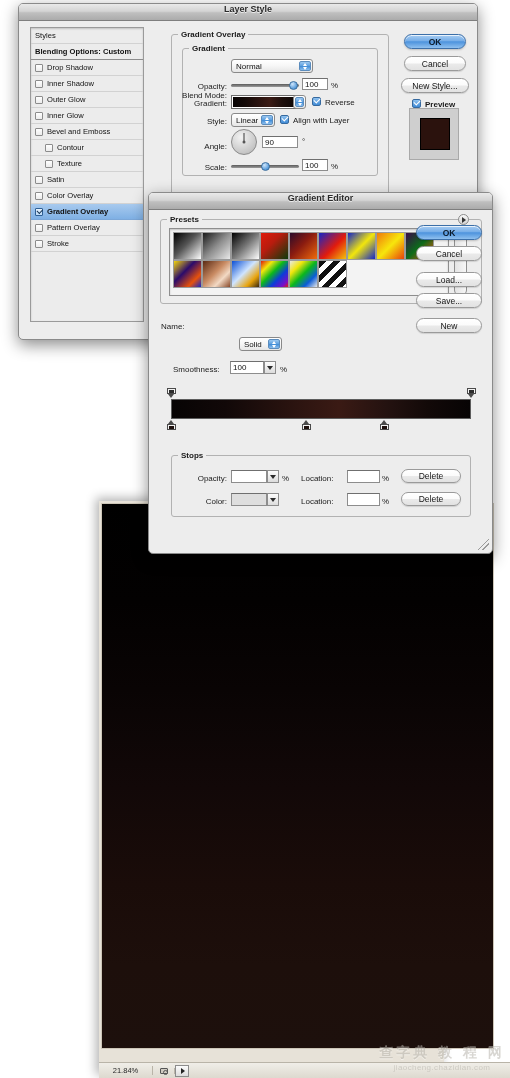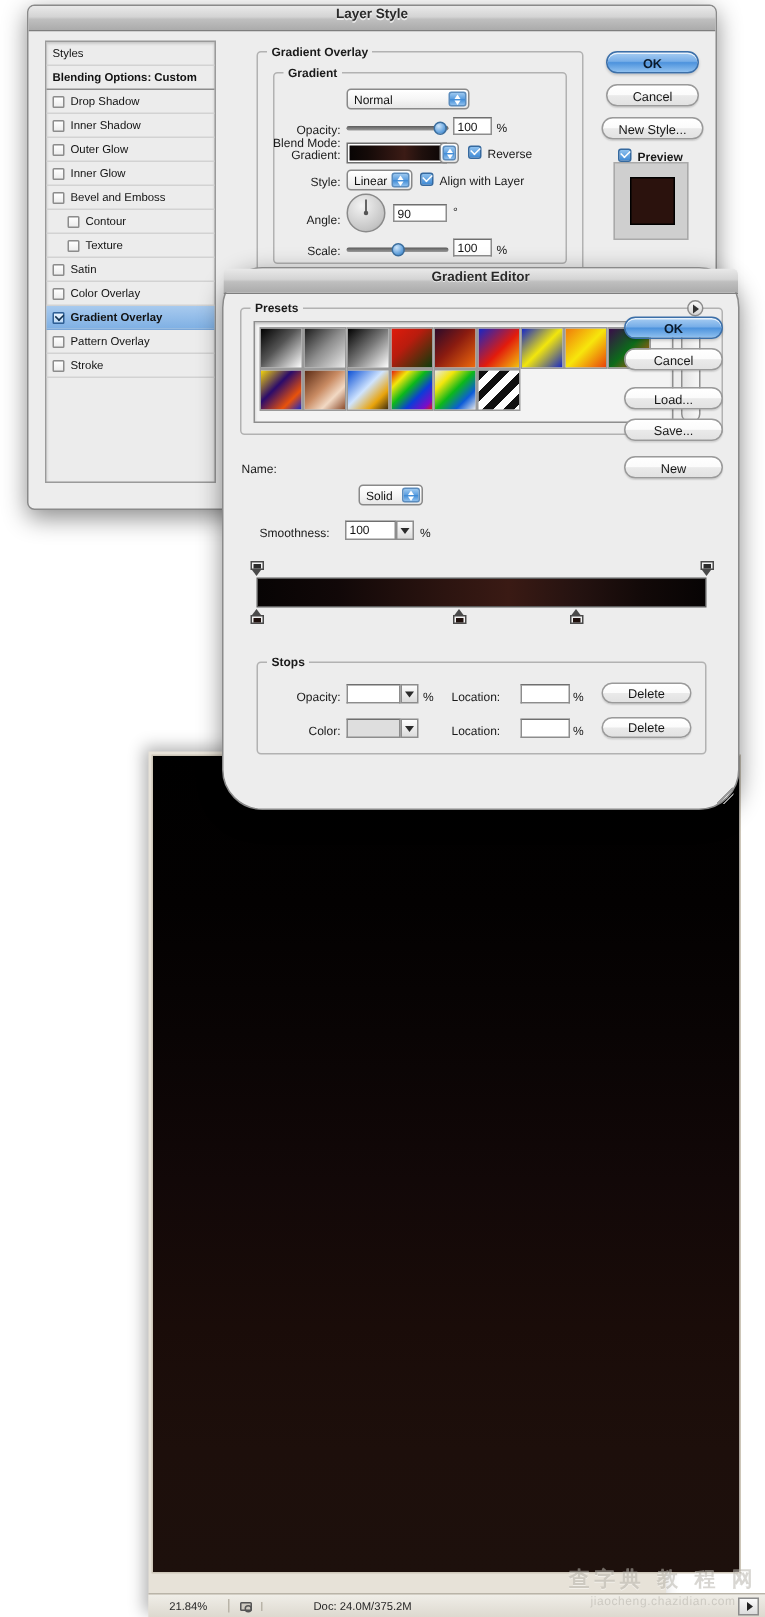--- a/index.html
+++ b/index.html
@@ -206,21 +206,21 @@
   .preview-well {
     position:absolute; left:390px; top:104px; width:50px; height:52px;
     background:#cfcfcf; border:1px solid #a9a9a9;
   }
   .preview-well .chip {
     position:absolute; left:10px; top:9px; width:30px; height:32px;
     background:#2b120d; border:1px solid #000;
   }
 
   
-  #gradeditor { left:148px; top:178px; width:345px; height:362px;border-radius:27px; }
+  #gradeditor { left:148px; top:192px; width:345px; height:362px; }
 
   #ge-presets { left:11px; top:26px; width:322px; height:85px; }
   .preset-well {
     position:absolute; left:8px; top:8px; width:280px; height:68px;
     background:#f3f3f3; border:1px solid #8e8e8e;
     box-shadow:inset 0 1px 2px rgba(0,0,0,.2);
     padding:3px;
   }
   .preset-grid { display:flex; flex-wrap:wrap; }
   .preset-cell {
@@ -325,21 +325,20 @@
 </head>
 <body>
 
 <div id="docwin">
   <div id="canvas"></div>
   <div id="docstatus">
     <div class="dz">21.84%</div>
     <div class="dcam">
         <div class="c"></div>
       </div>
-    <div class="ddoc">Doc: 24.0M/375.2M</div>
     <div class="dplay">
         <i></i>
       </div>
   </div>
 </div>
 
 <div id="layerstyle" class="panel">
   <div class="titlebar">
     <span>Layer Style</span>
   </div>

